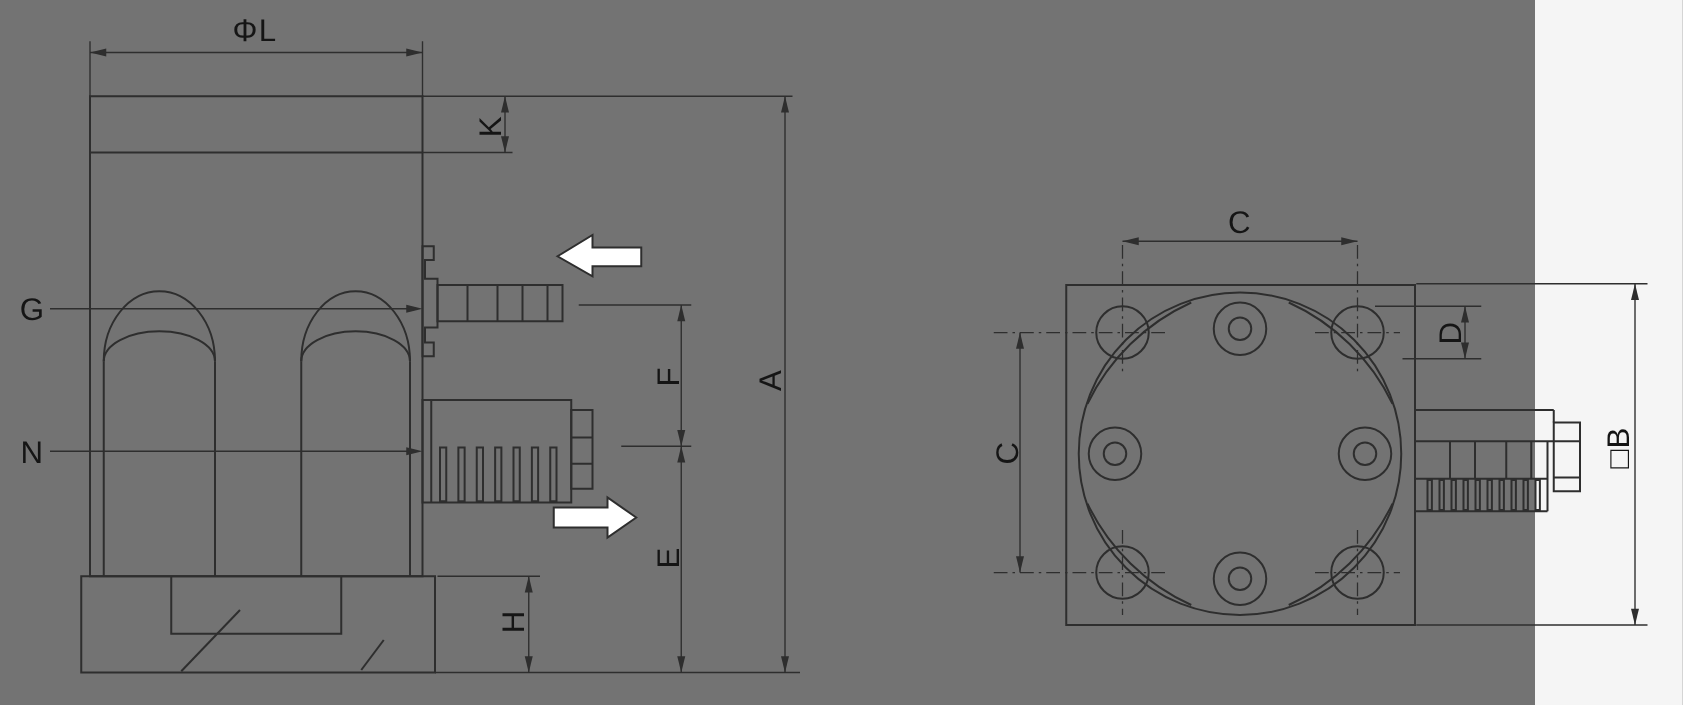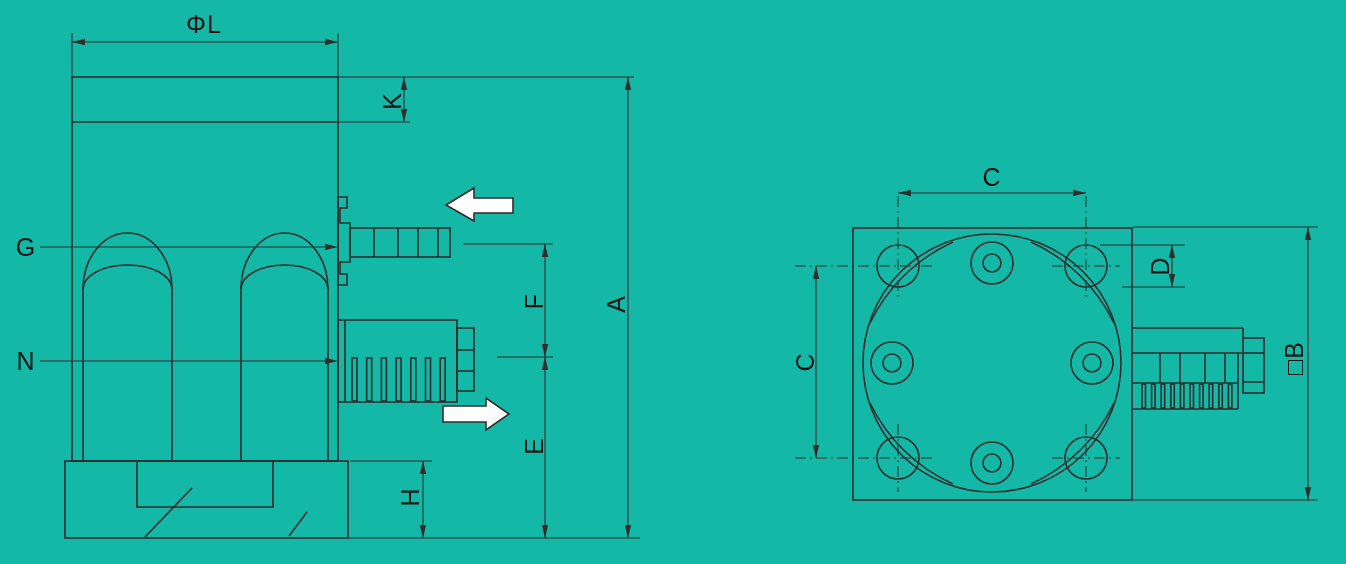--- a/index.html
+++ b/index.html
@@ -1,17 +1,17 @@
 <!DOCTYPE html>
 <html><head>
 <meta charset="utf-8">
 <style>
   html,body{margin:0;padding:0;background:#f5f5f5;}
   .canvas{
-    position:relative;width:1346px;height:564px;background:#14b8a6;
+    position:relative;width:1228px;height:564px;background:#737373;
     font-family:"Liberation Sans", sans-serif;
   }
   svg{display:block;}
   text{
     font-family:"Liberation Sans", sans-serif;
     fill:#151515;
     font-size:25px;
     letter-spacing:1px;
   }
   .geo{stroke:#2e2e2e;stroke-width:1.6;fill:none;stroke-linecap:butt;stroke-linejoin:miter;}

